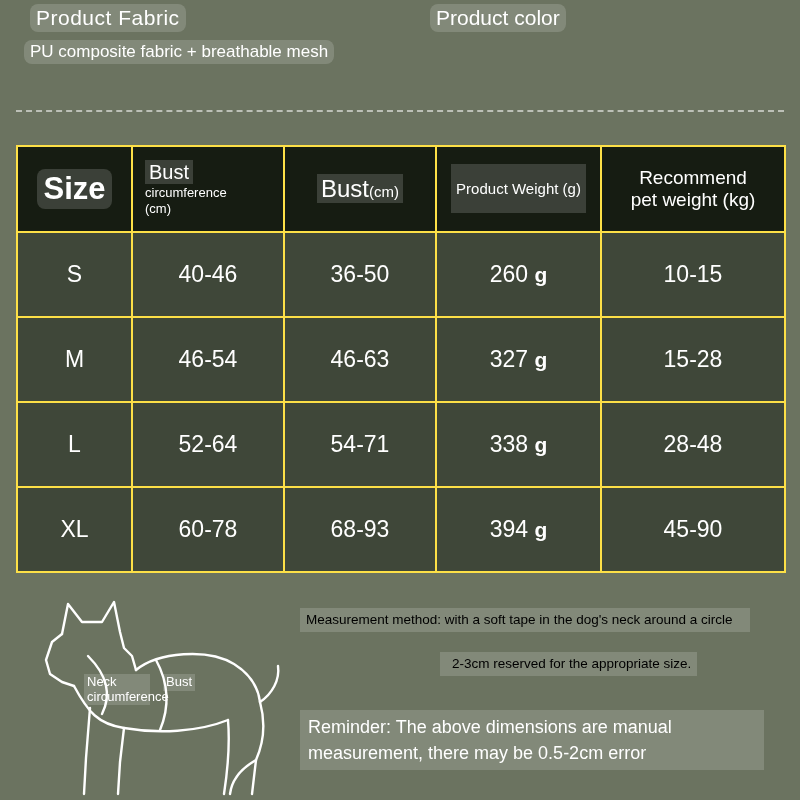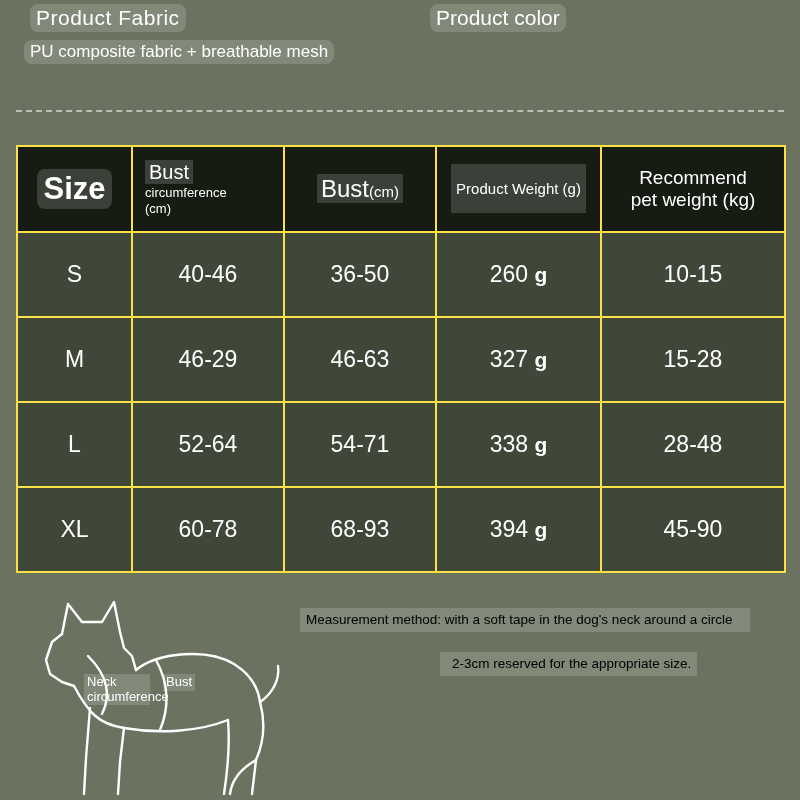--- a/index.html
+++ b/index.html
@@ -248,21 +248,21 @@
       <tbody>
         <tr>
           <td>S</td>
           <td>40-46</td>
           <td>36-50</td>
           <td><span>260</span> <span class="g-unit">g</span></td>
           <td>10-15</td>
         </tr>
         <tr>
           <td>M</td>
-          <td>46-29</td>
+          <td>46-54</td>
           <td>46-63</td>
           <td><span>327</span> <span class="g-unit">g</span></td>
           <td>15-28</td>
         </tr>
         <tr>
           <td>L</td>
           <td>52-64</td>
           <td>54-71</td>
           <td><span>338</span> <span class="g-unit">g</span></td>
           <td>28-48</td>
@@ -307,15 +307,16 @@
         <path d="M128 78 C 140 100, 142 124, 132 148"></path>
       </g>
     </svg>
 
     <div class="dog-label dog-label-neck">Neck circumference</div>
     <div class="dog-label dog-label-bust">Bust</div>
 
     <div class="note note1">Measurement method: with a soft tape in the dog's neck around a circle</div>
     <div class="note note2">2-3cm reserved for the appropriate size.</div>
 
+    <div class="reminder">Reminder: The above dimensions are manual measurement, there may be 0.5-2cm error</div>
   </div>
 
 </div>
 
 </body></html>

